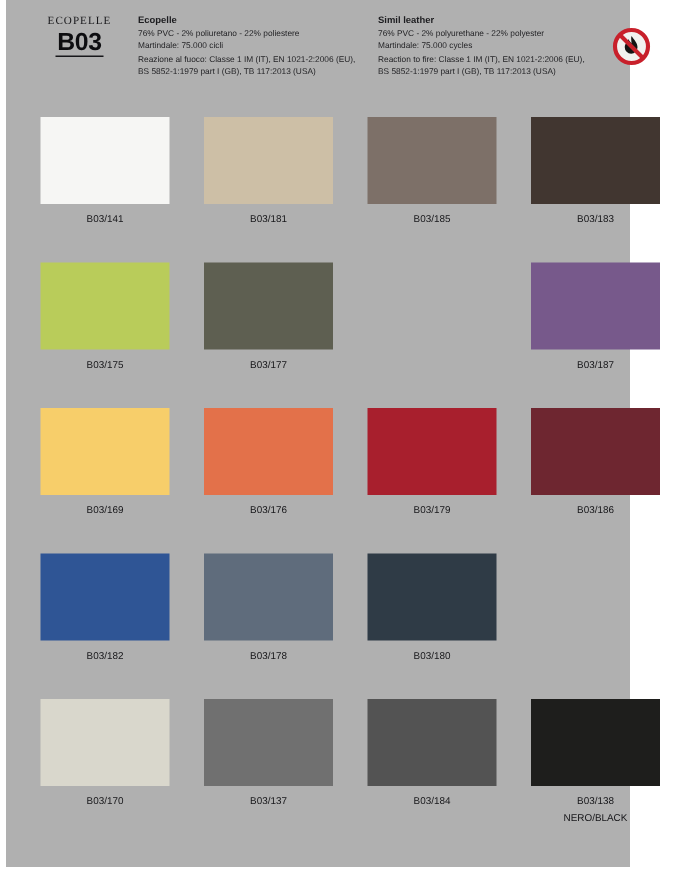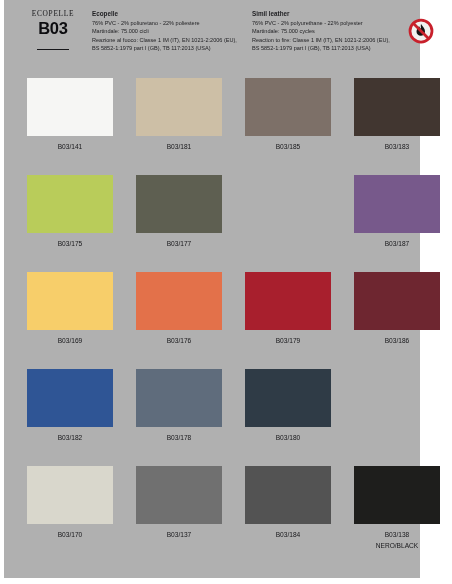--- a/index.html
+++ b/index.html
@@ -43,21 +43,21 @@
     white-space:nowrap;
   }
   .logo-code {
     font-size:16.5px;
     font-weight:bold;
     color:#0d0d10;
     line-height:18px;
     letter-spacing:-0.2px;
     border-bottom:1.6px solid #17171a;
     display:inline-block;
-    padding:0 1px 12px 1px;
+    padding:0 1px 0px 1px;
     margin-top:1px;
   }
 
   .spec {
     position:absolute;
     top:10px;
     color:#1d1d20;
   }
   .spec.it { left:88px; width:150px; }
   .spec.en { left:248px; width:160px; }

